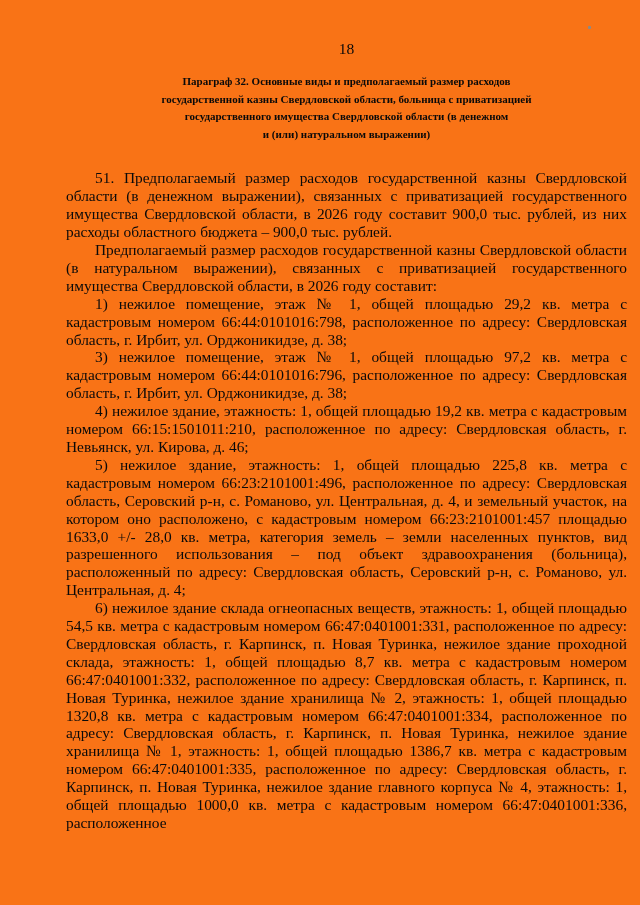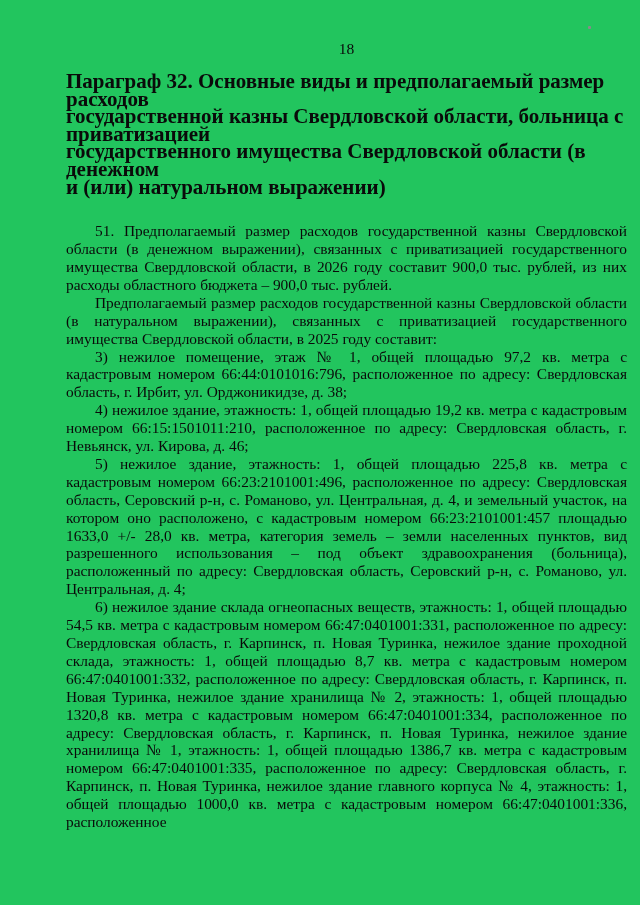--- a/index.html
+++ b/index.html
@@ -4,41 +4,41 @@
 <style>
   html, body {
     margin: 0;
     padding: 0;
     background: #ffffff;
   }
   .page {
     position: relative;
     width: 640px;
     height: 905px;
-    background: #22c55e;
+    background: #f97316;
     overflow: hidden;
     font-family: "Liberation Serif", "DejaVu Serif", serif;
     color: #0a0a0a;
     box-sizing: border-box;
     padding-top: 40px;
   }
   .content {
     margin-left: 66px;
     width: 561px;
   }
   .page-number {
     text-align: center;
     font-size: 15.5px;
     line-height: 18px;
   }
   .heading {
     margin-top: 15px;
-    text-align: left;
+    text-align: center;
     font-weight: bold;
-    font-size: 21px;
+    font-size: 11px;
     line-height: 17.6px;
   }
   .body-text {
     margin-top: 26px;
     font-size: 15.4px;
     line-height: 17.9px;
     text-align: justify;
   }
   .body-text p {
     margin: 0;
@@ -65,20 +65,21 @@
 
     <div class="heading">
       <div>Параграф 32. Основные виды и предполагаемый размер расходов</div>
       <div>государственной казны Свердловской области, больница с приватизацией</div>
       <div>государственного имущества Свердловской области (в денежном</div>
       <div>и (или) натуральном выражении)</div>
     </div>
 
     <div class="body-text">
       <p>51. Предполагаемый размер расходов государственной казны Свердловской области (в денежном выражении), связанных с приватизацией государственного имущества Свердловской области, в 2026 году составит 900,0 тыс. рублей, из них расходы областного бюджета – 900,0 тыс. рублей.</p>
-      <p>Предполагаемый размер расходов государственной казны Свердловской области (в натуральном выражении), связанных с приватизацией государственного имущества Свердловской области, в 2025 году составит:</p>
+      <p>Предполагаемый размер расходов государственной казны Свердловской области (в натуральном выражении), связанных с приватизацией государственного имущества Свердловской области, в 2026 году составит:</p>
+      <p>1) нежилое помещение, этаж № 1, общей площадью 29,2 кв. метра с кадастровым номером 66:44:0101016:798, расположенное по адресу: Свердловская область, г. Ирбит, ул. Орджоникидзе, д. 38;</p>
       <p>3) нежилое помещение, этаж № 1, общей площадью 97,2 кв. метра с кадастровым номером 66:44:0101016:796, расположенное по адресу: Свердловская область, г. Ирбит, ул. Орджоникидзе, д. 38;</p>
       <p>4) нежилое здание, этажность: 1, общей площадью 19,2 кв. метра с кадастровым номером 66:15:1501011:210, расположенное по адресу: Свердловская область, г. Невьянск, ул. Кирова, д. 46;</p>
       <p>5) нежилое здание, этажность: 1, общей площадью 225,8 кв. метра с кадастровым номером 66:23:2101001:496, расположенное по адресу: Свердловская область, Серовский р-н, с. Романово, ул. Центральная, д. 4, и земельный участок, на котором оно расположено, с кадастровым номером 66:23:2101001:457 площадью 1633,0 +/- 28,0 кв. метра, категория земель – земли населенных пунктов, вид разрешенного использования – под объект здравоохранения (больница), расположенный по адресу: Свердловская область, Серовский р-н, с. Романово, ул. Центральная, д. 4;</p>
       <p>6) нежилое здание склада огнеопасных веществ, этажность: 1, общей площадью 54,5 кв. метра с кадастровым номером 66:47:0401001:331, расположенное по адресу: Свердловская область, г. Карпинск, п. Новая Туринка, нежилое здание проходной склада, этажность: 1, общей площадью 8,7 кв. метра с кадастровым номером 66:47:0401001:332, расположенное по адресу: Свердловская область, г. Карпинск, п. Новая Туринка, нежилое здание хранилища № 2, этажность: 1, общей площадью 1320,8 кв. метра с кадастровым номером 66:47:0401001:334, расположенное по адресу: Свердловская область, г. Карпинск, п. Новая Туринка, нежилое здание хранилища № 1, этажность: 1, общей площадью 1386,7 кв. метра с кадастровым номером 66:47:0401001:335, расположенное по адресу: Свердловская область, г. Карпинск, п. Новая Туринка, нежилое здание главного корпуса № 4, этажность: 1, общей площадью 1000,0 кв. метра с кадастровым номером 66:47:0401001:336, расположенное</p>
     </div>
   </div>
 </div>
 
 </body></html>

